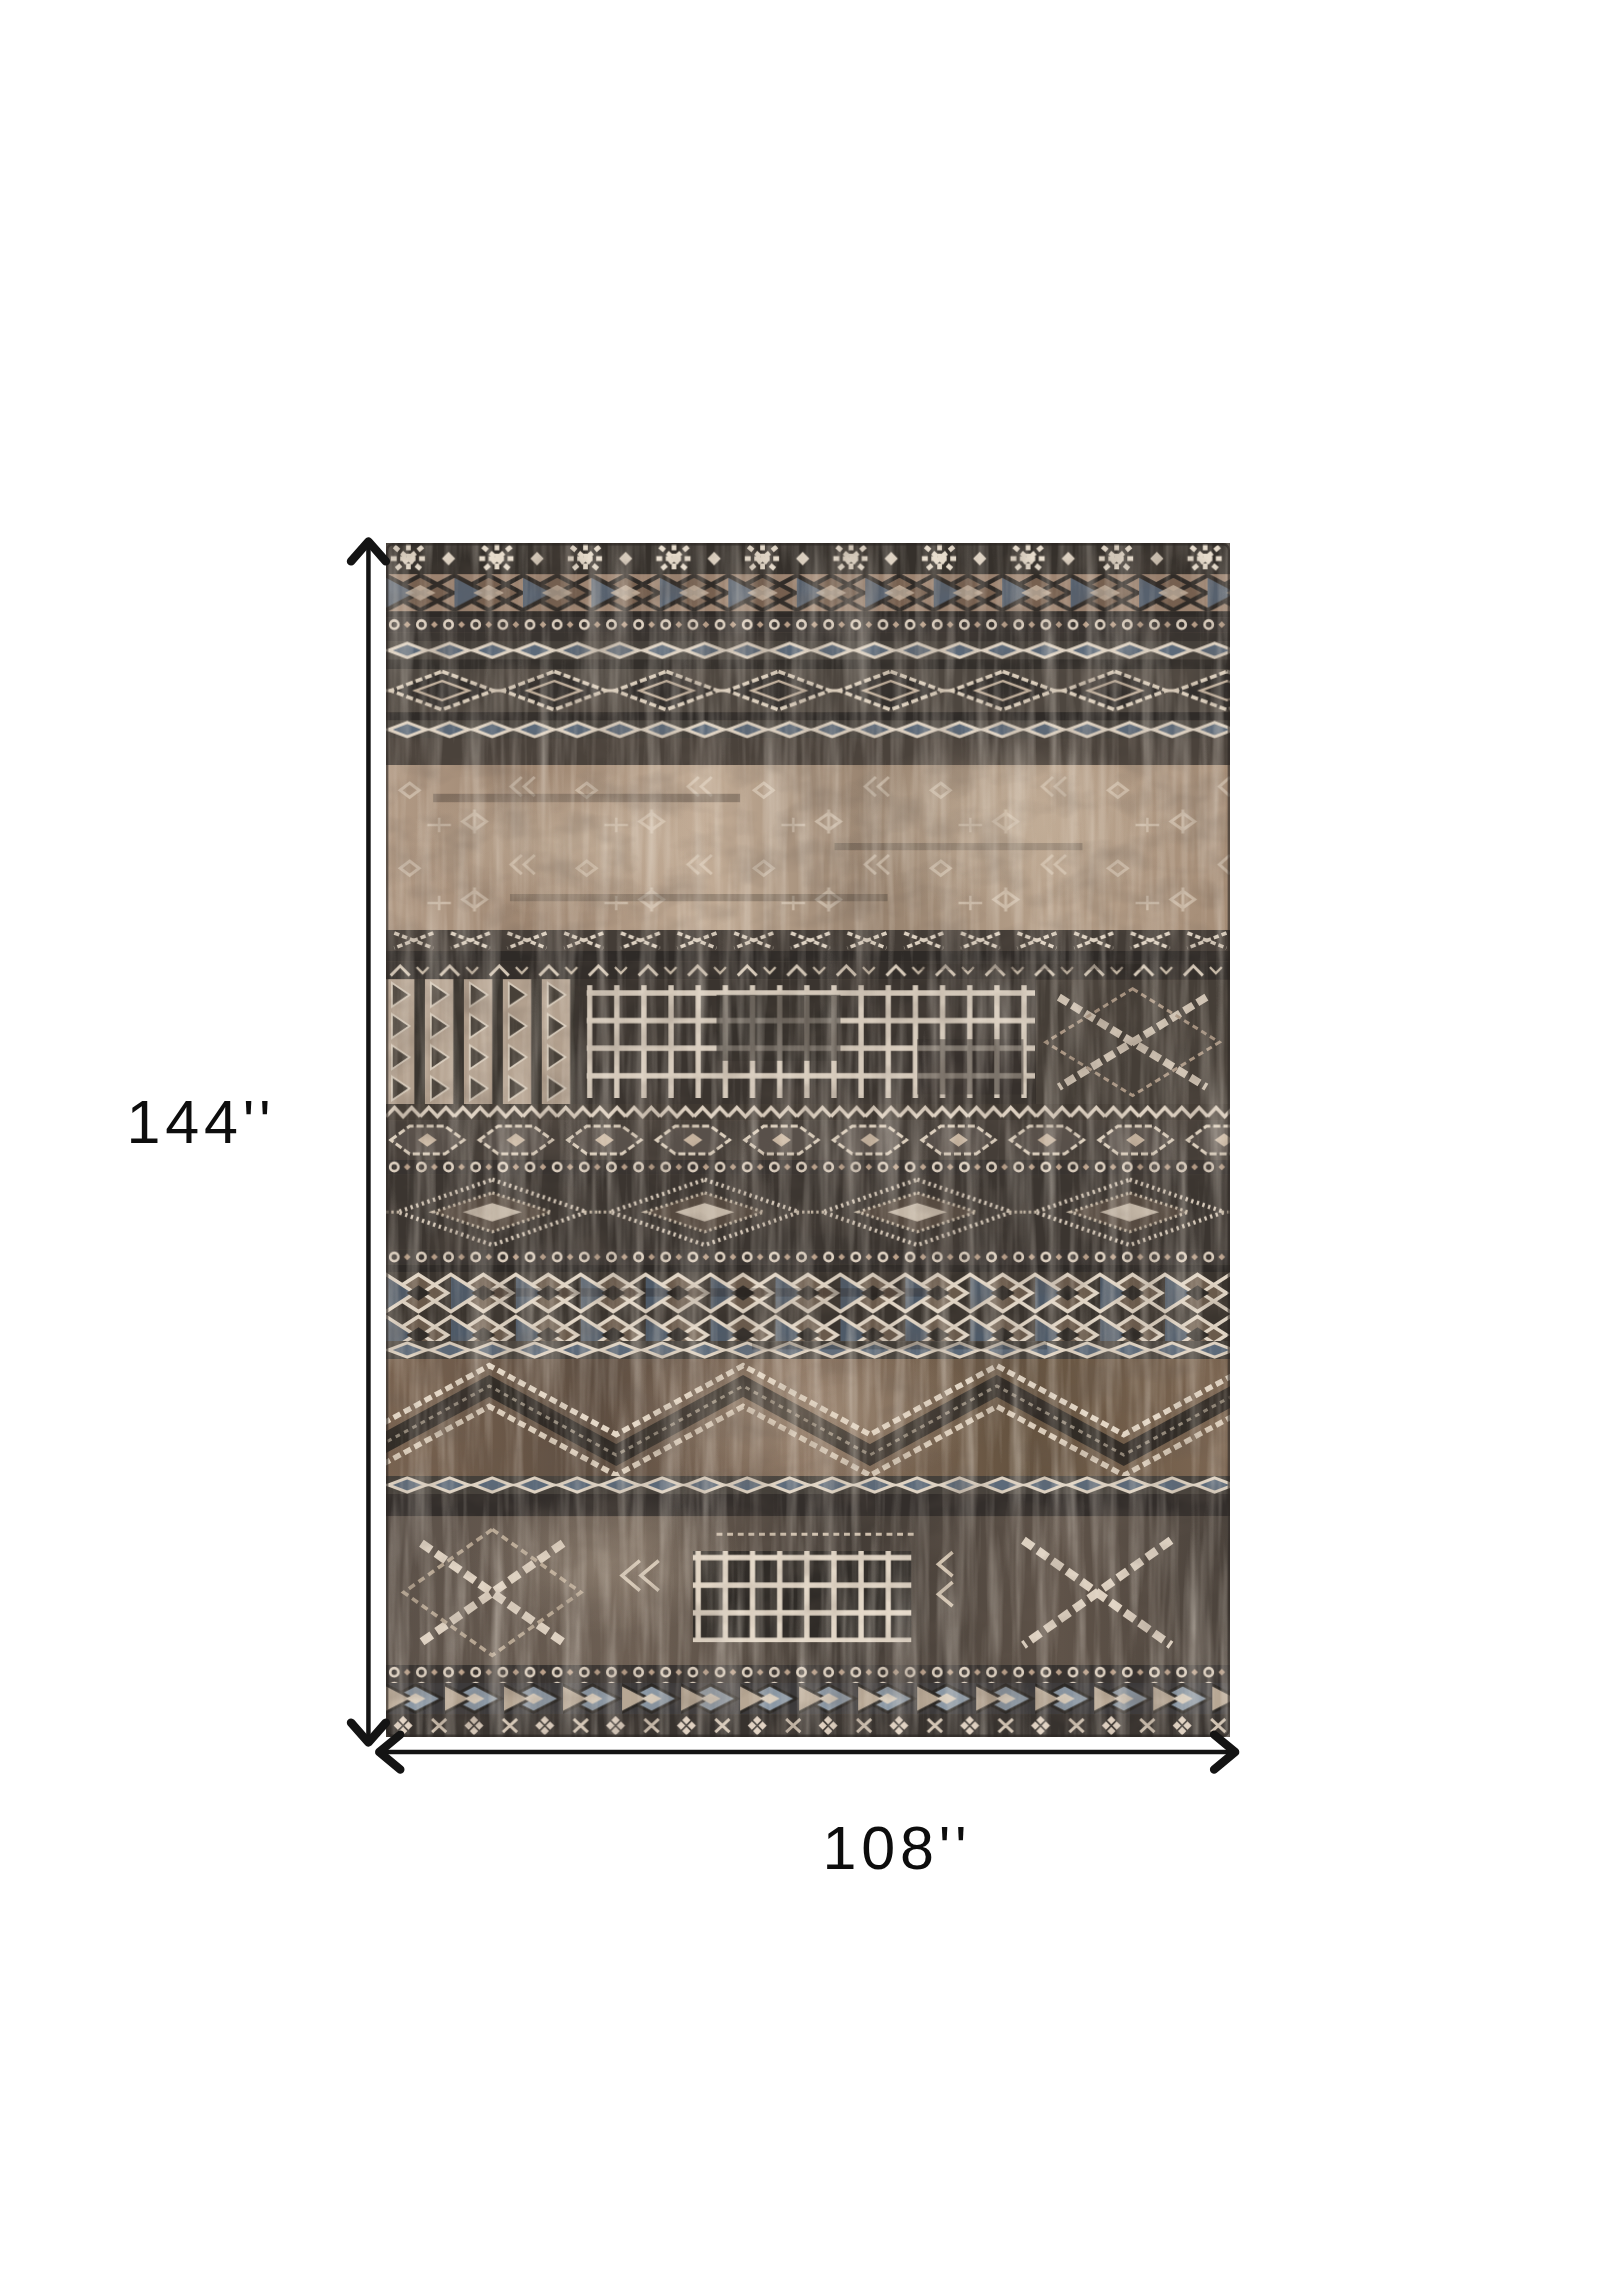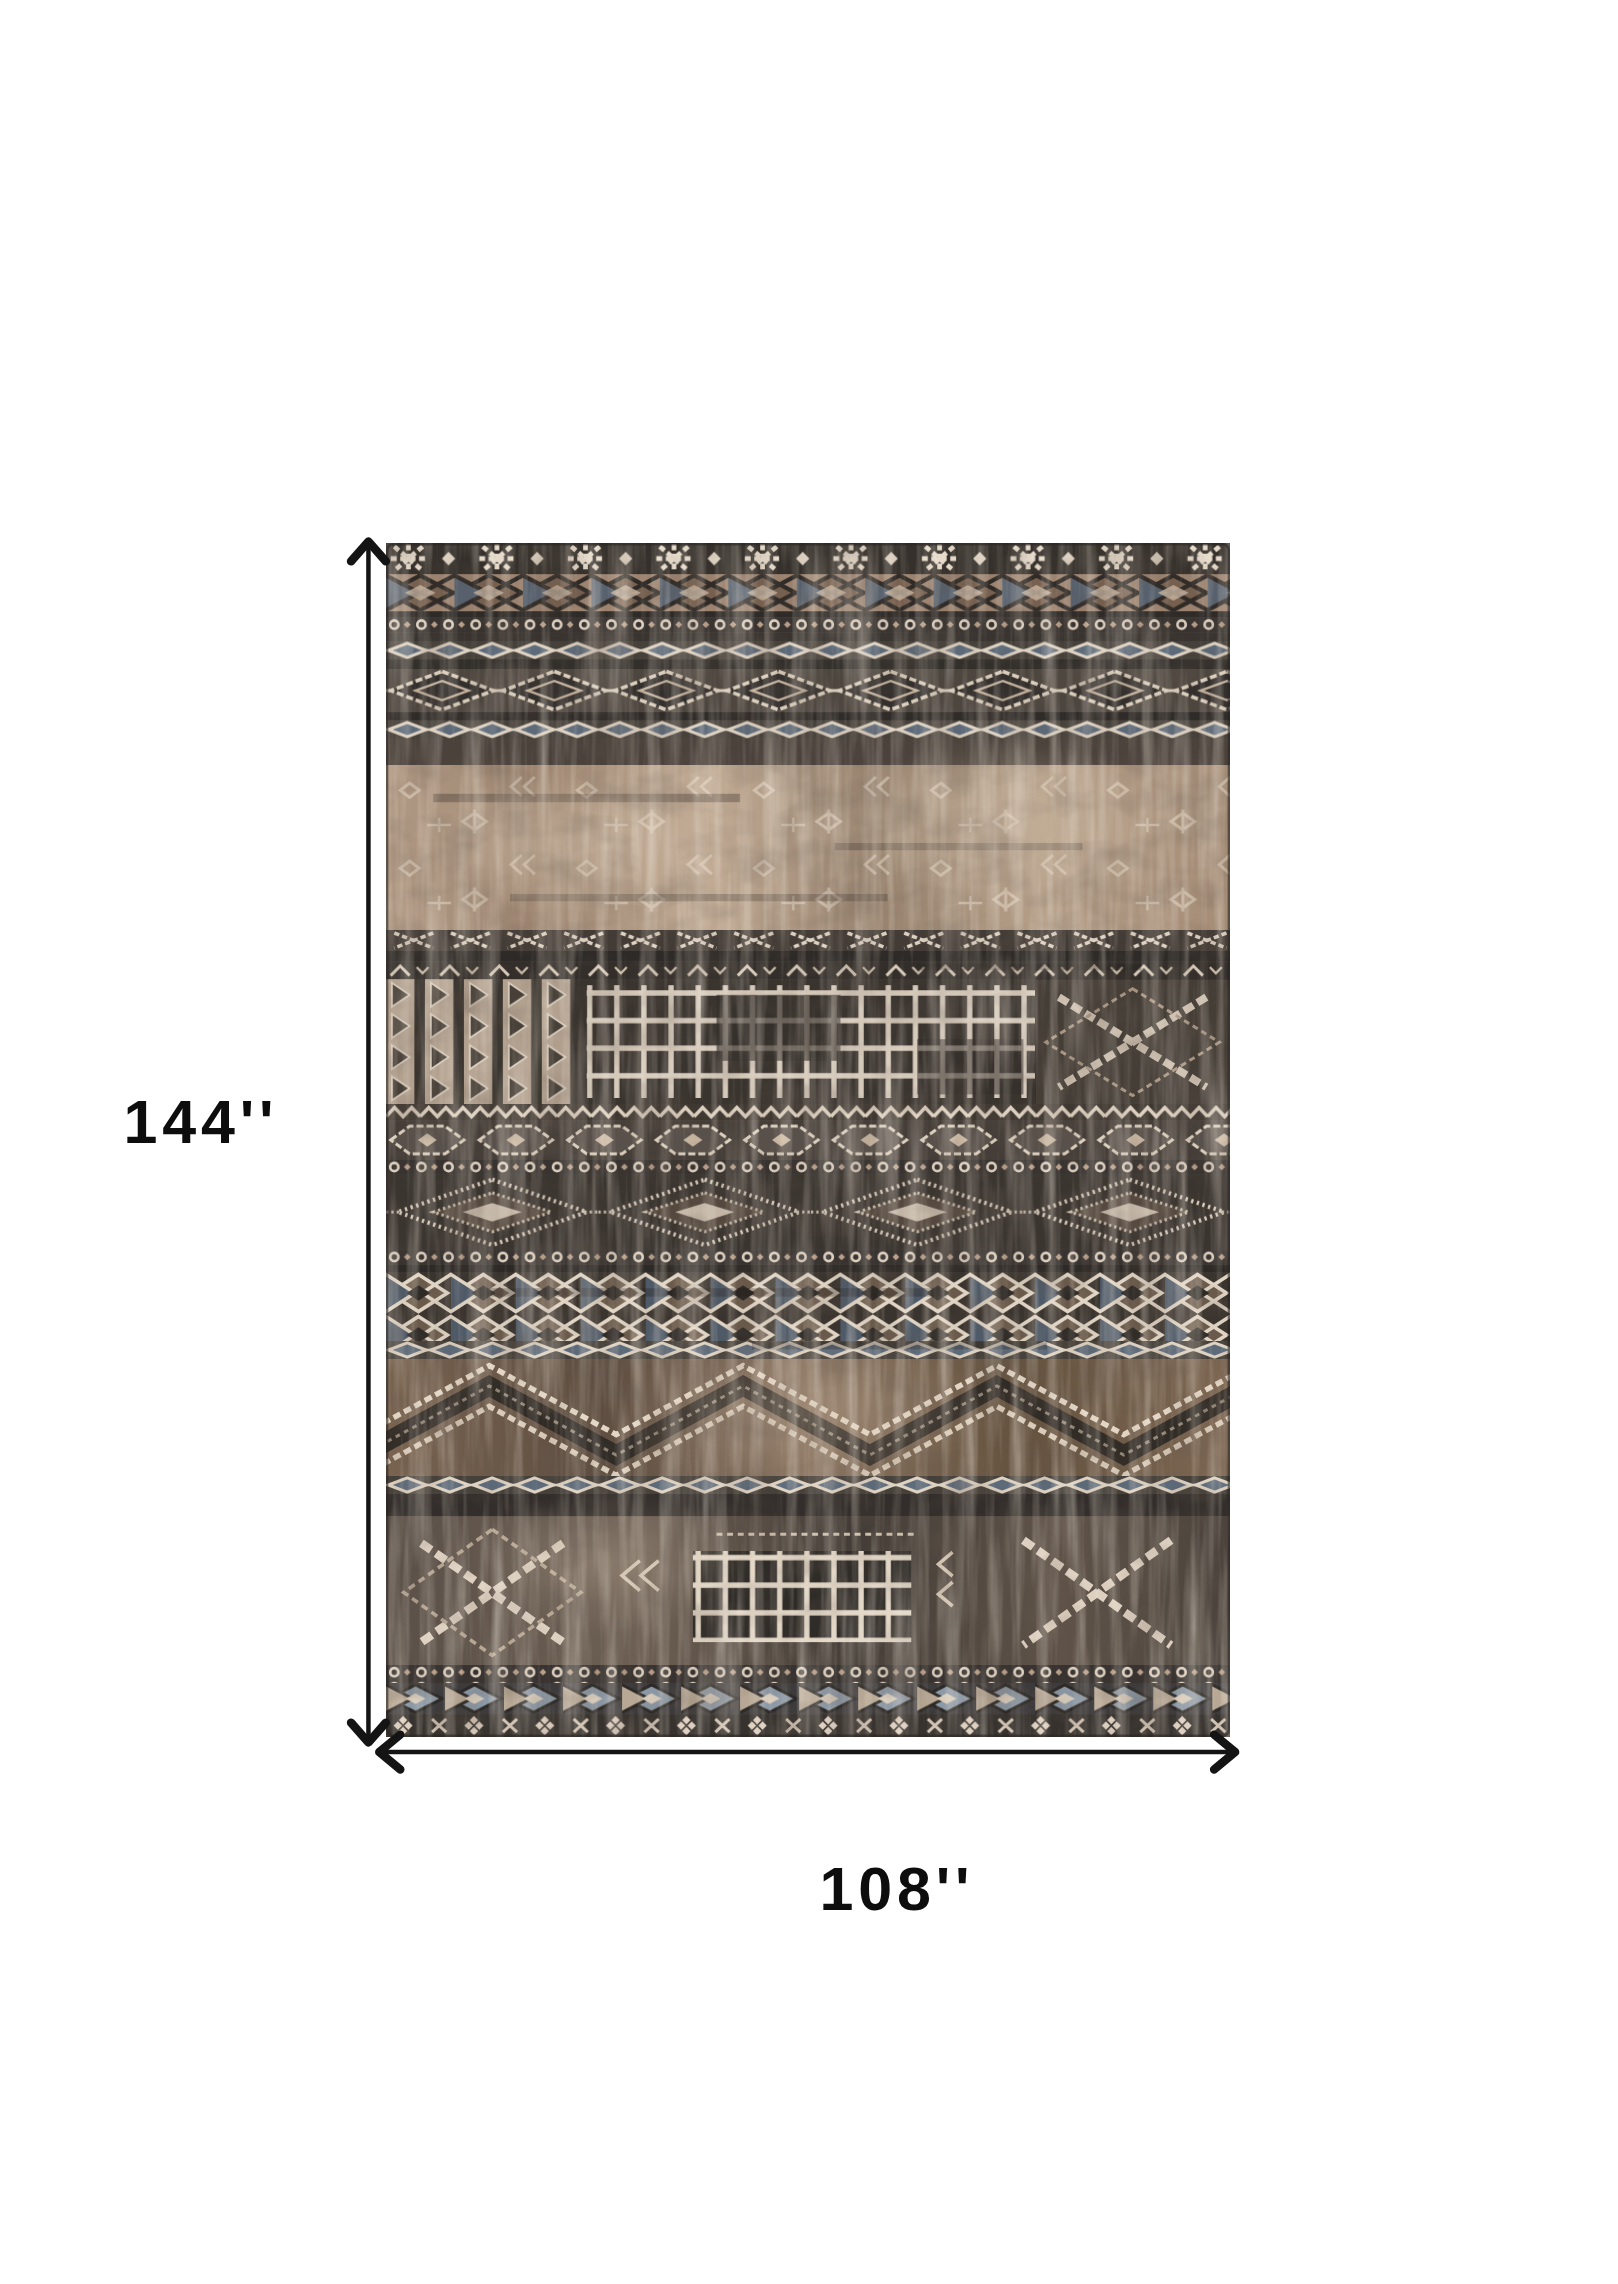--- a/index.html
+++ b/index.html
@@ -6,21 +6,20 @@
   body {
     width: 1618px; height: 2284px;
     background: var(--background, #ffffff);
     font-family: "Liberation Sans", sans-serif;
     overflow: hidden;
   }
   .canvas {
     position: relative;
     width: 1618px; height: 2284px;
     background: var(--background, #ffffff);
-    font-weight: bold;
   }
   .rug {
     position: absolute;
     left: 386px; top: 543px;
     width: 844px; height: 1194px;
     display: block;
   }
   .dims {
     position: absolute;
     left: 0; top: 0;
@@ -34,21 +33,21 @@
   }
   .dim-label {
     position: absolute;
     color: var(--label, #0d0d0d);
     font-size: 61px;
     letter-spacing: 4.8px;
     white-space: nowrap;
     transform: translate(-50%, -50%);
   }
   .dim-label.height { left: 201px; top: 1122px; }
-  .dim-label.width  { left: 897px; top: 1889px; }
+  .dim-label.width  { left: 897px; top: 1848px; }
 </style>
 </head>
 <body>
 
 <div class="canvas">
 
   <svg class="rug" viewBox="0 0 1430 1990" preserveAspectRatio="none" aria-hidden="true">
     <defs>
       <linearGradient id="gBase" x1="0" y1="0" x2="1" y2="0">
         <stop offset="0" stop-color="#544a41"></stop>

